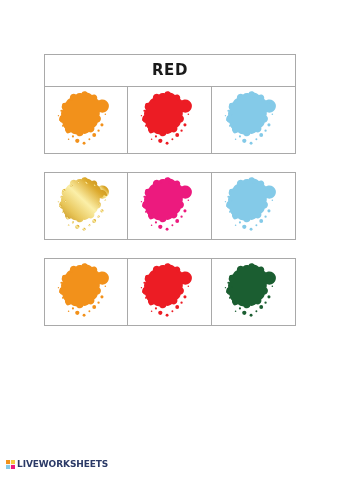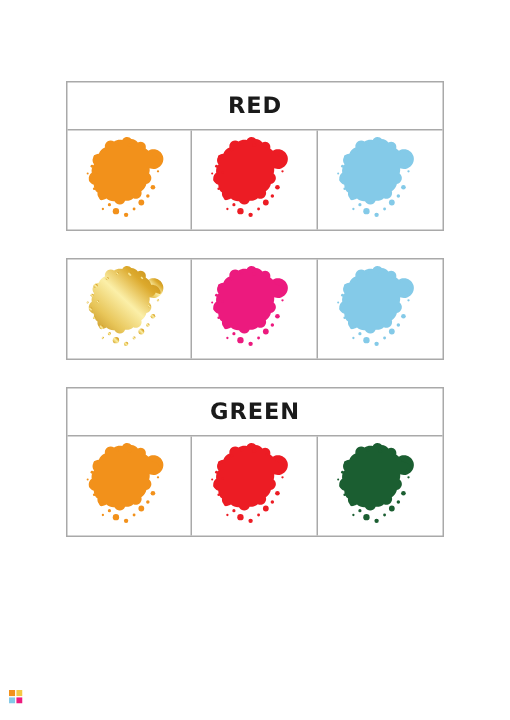--- a/index.html
+++ b/index.html
@@ -315,23 +315,20 @@
                   <circle cx="13" cy="50" r="0.8"></circle>
                   <circle cx="51" cy="24" r="0.8"></circle>
                 </g>
               </svg>
             </span>
         </div>
       </div>
     </div>
 
     <div class="block">
-      <div class="block-header">
-        <span class="block-title">GREEN</span>
-      </div>
       <div class="block-row">
         <div class="cell">
           <span class="splat-host">
               <svg class="splat" viewBox="0 0 62 60" aria-hidden="true">
                 <g fill="#F2911B">
                   <path d="M46.0,9.0c3.6-1.0,7.3,1.0,8.4,4.5c1.1,3.5-0.8,7.3-4.3,8.5c-3.5,1.2-7.3-0.6-8.6-4.1C40.2,14.5,42.2,10.3,46.0,9.0z"></path>
                   <path d="M52.5,17.2c-1.0-2.6-3.6-4.1-6.2-3.9c-0.6-2.1-1.9-3.9-3.8-5.0c0.3-1.2,0.1-2.4-0.6-3.3c-1.1-1.5-3.2-1.8-4.8-0.8c-1.1-1.4-2.7-2.3-4.5-2.4c-0.7-1.0-1.9-1.6-3.2-1.5c-1.4,0.1-2.5,0.9-3.0,2.1c-2.0-0.5-4.1-0.1-5.7,1.1c-1.3-0.9-3.0-1.0-4.4-0.2c-1.5,0.9-2.2,2.6-1.9,4.2c-2.0,0.8-3.5,2.4-4.2,4.4c-1.7,0.1-3.2,1.1-3.9,2.6c-0.8,1.6-0.5,3.4,0.6,4.7c-1.4,1.6-2.0,3.7-1.6,5.8c-1.5,1.0-2.3,2.8-2.0,4.6c0.3,1.8,1.7,3.2,3.4,3.6c0.0,2.2,1.0,4.2,2.6,5.5c-0.3,1.6,0.3,3.3,1.7,4.2c1.4,1.0,3.2,0.9,4.5-0.1c1.5,1.4,3.5,2.1,5.5,1.9c0.7,1.4,2.2,2.3,3.8,2.2c1.6-0.1,3.0-1.1,3.5-2.6c2.1,0.3,4.2-0.4,5.7-1.8c1.4,0.7,3.1,0.5,4.3-0.5c1.3-1.1,1.7-2.8,1.2-4.3c1.8-1.1,3.1-2.9,3.5-4.9c1.6-0.3,2.9-1.5,3.3-3.1c0.4-1.6-0.2-3.2-1.4-4.2c0.4-1.2,0.5-2.4,0.3-3.6c1.9-0.2,3.6-1.4,4.3-3.2C53.4,20.9,53.2,18.9,52.5,17.2z"></path>
                   <circle cx="8" cy="14" r="1.5"></circle>
                   <circle cx="5.5" cy="20.5" r="1"></circle>
                   <circle cx="9.5" cy="25" r="0.8"></circle>
@@ -426,15 +423,16 @@
 
   <div class="footer">
     <span class="footer-logo-host">
         <svg class="footer-logo" viewBox="0 0 10 10">
           <rect x="0" y="0" width="4.5" height="4.5" fill="#F2911B"></rect>
           <rect x="5.5" y="0" width="4.5" height="4.5" fill="#F5C842"></rect>
           <rect x="0" y="5.5" width="4.5" height="4.5" fill="#84CAE8"></rect>
           <rect x="5.5" y="5.5" width="4.5" height="4.5" fill="#EC1A7E"></rect>
         </svg>
       </span>
+    <span class="footer-text">LIVEWORKSHEETS</span>
   </div>
 
 </div>
 
 </body></html>

